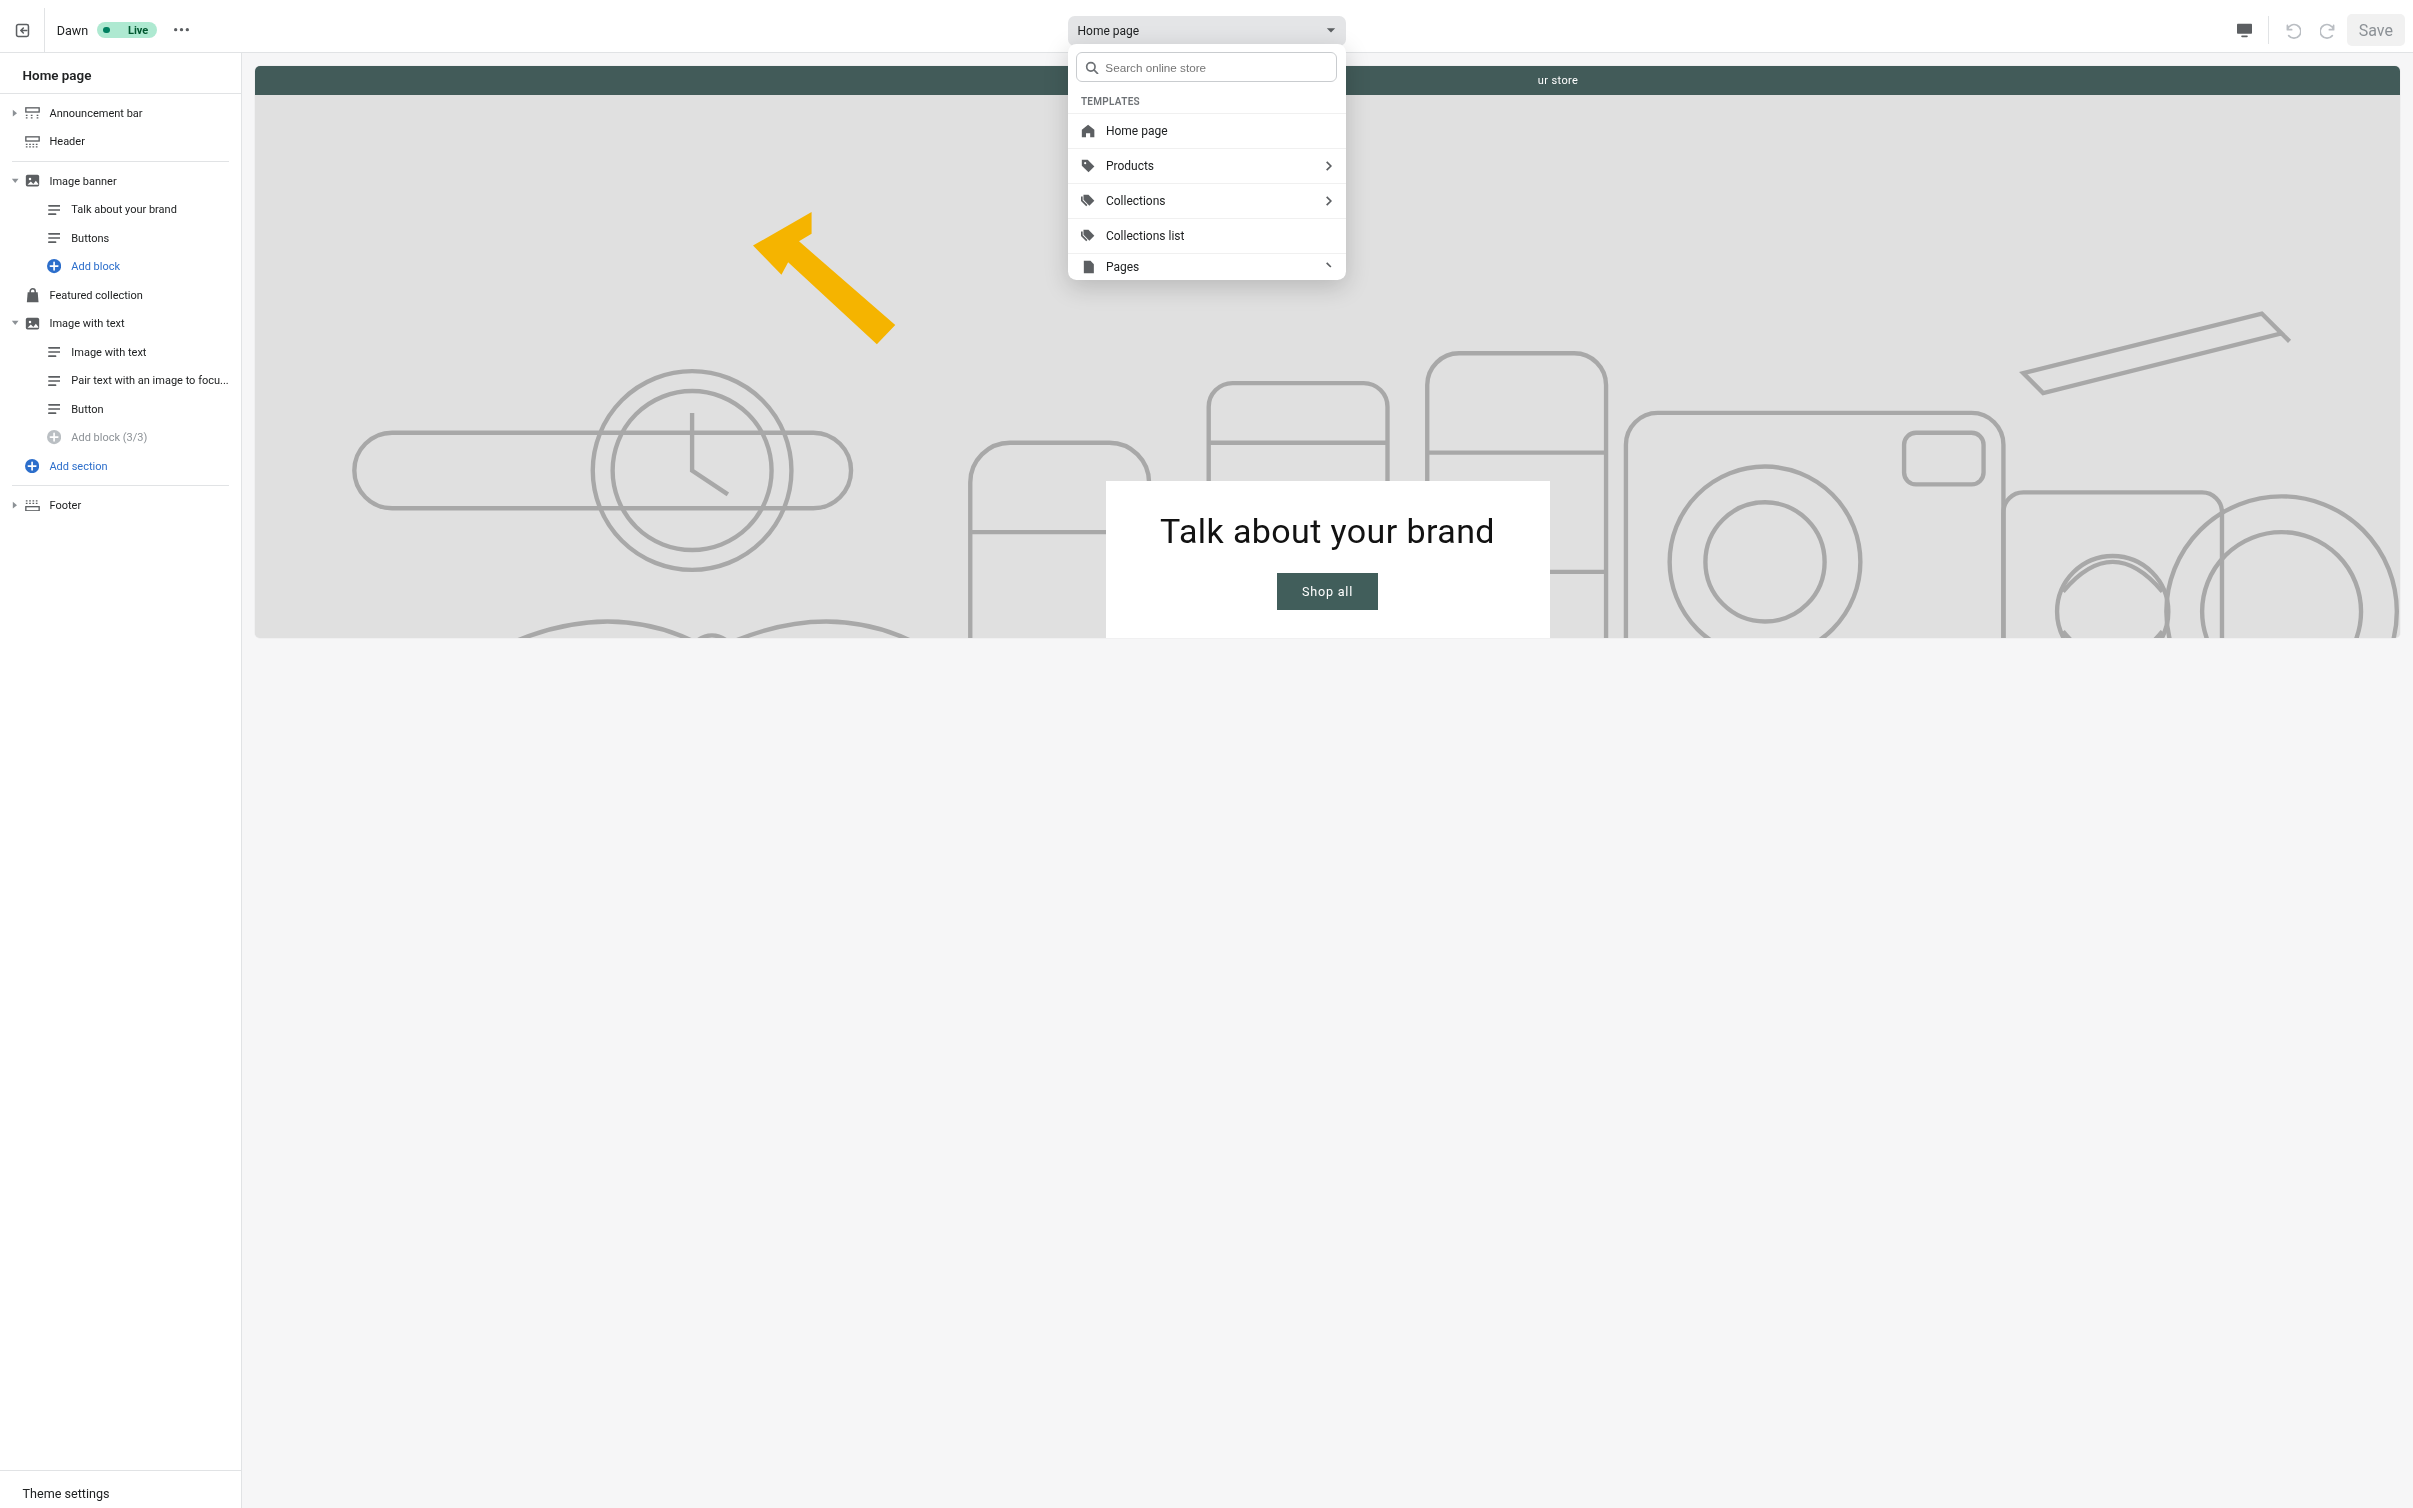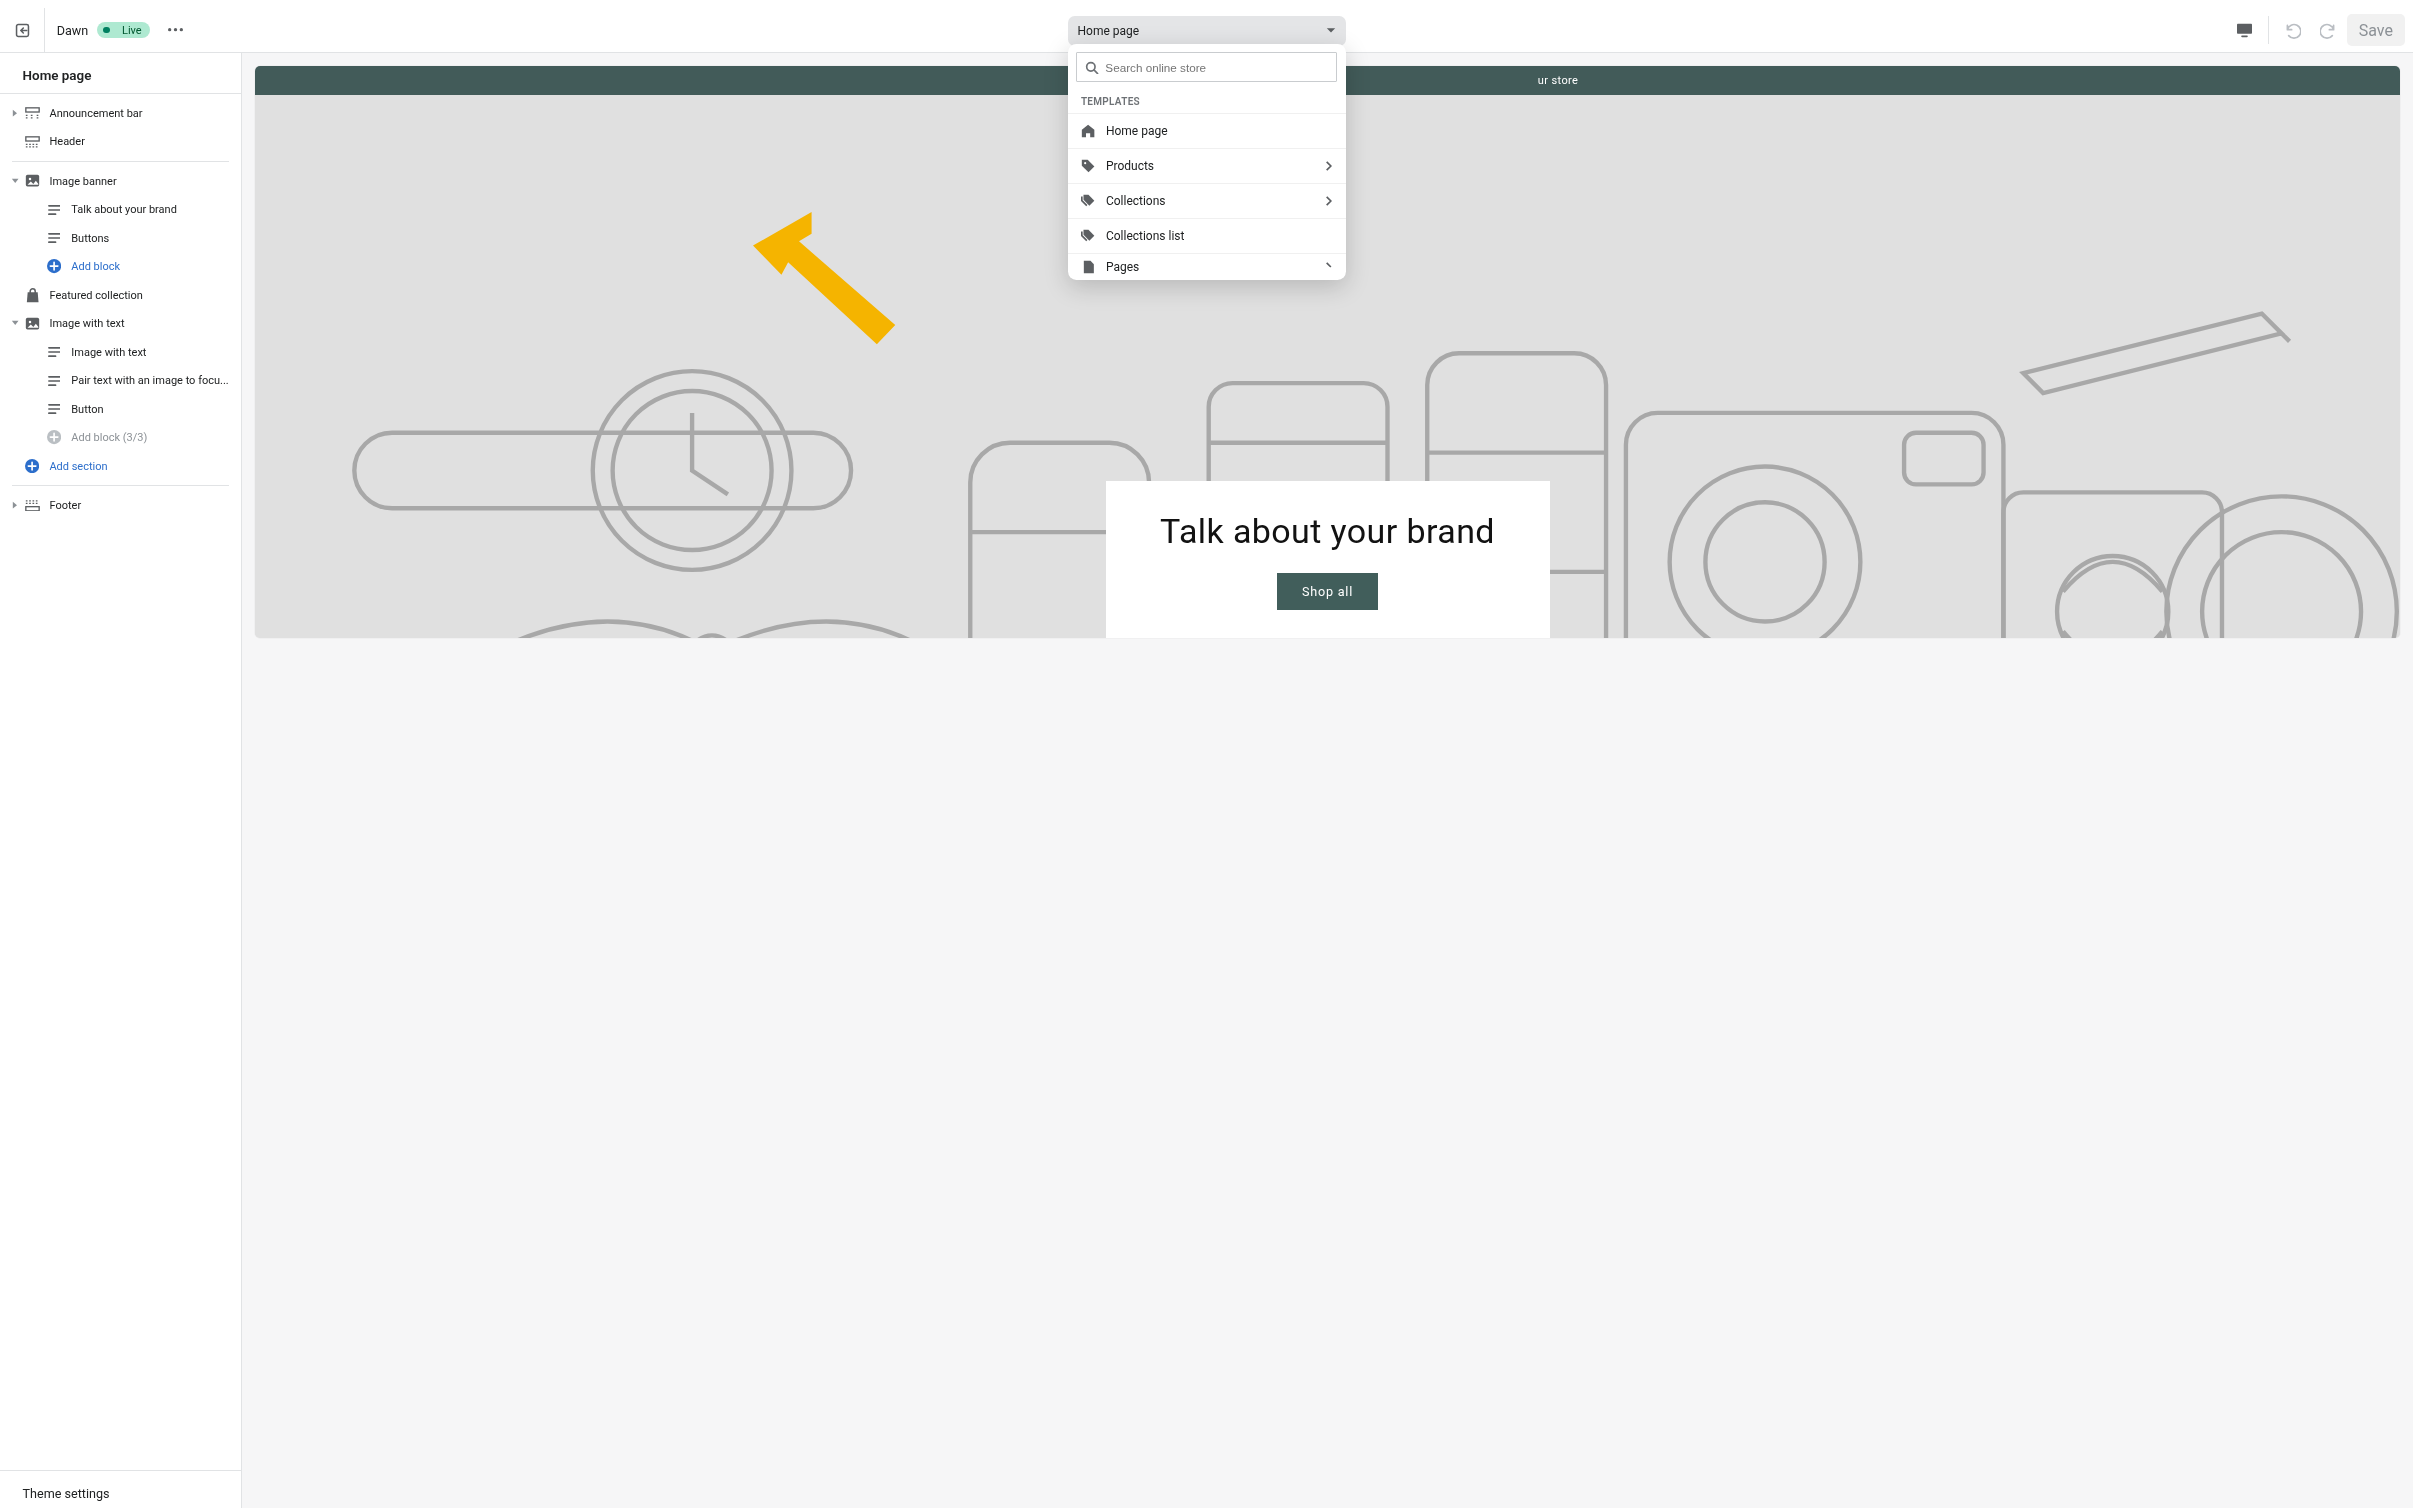--- a/index.html
+++ b/index.html
@@ -4,21 +4,21 @@
 <style>
   * { box-sizing: border-box; margin: 0; padding: 0; }
   html, body { width: 100%; height: 100%; font-family: -apple-system, BlinkMacSystemFont, "Segoe UI", Roboto, sans-serif; font-size: 11.7px; color: #202223; background: #fff; overflow: hidden; }
   svg { display: block; }
 
   
   .topbar { height: 45px; border-bottom: 0.8px solid #e1e3e5; display: flex; align-items: center; background: #fff; position: relative; z-index: 30; margin-top: 8px; }
   .tb-left { display: flex; align-items: center; flex: 1; }
   .tb-exit { width: 45px; height: 45px; border-right: 0.8px solid #e1e3e5; display: flex; align-items: center; justify-content: center; cursor: pointer; }
   .tb-theme { padding: 0 8.4px 0 11.7px; font-size: 12.6px; }
-  .tb-badge { background: #aee9d1; color: #00572f; border-radius: 9.2px; padding: 1.7px 8.4px 1.7px 6.7px; font-size: 11px; display: inline-flex; align-items: center; gap: 12px; font-weight: 400; }
+  .tb-badge { background: #aee9d1; color: #00572f; border-radius: 9.2px; padding: 1.7px 8.4px 1.7px 6.7px; font-size: 11px; display: inline-flex; align-items: center; gap: 18px; font-weight: 700; }
   .tb-badge .dot { width: 6.7px; height: 6.7px; border-radius: 50%; background: #008060; }
   .tb-more { margin-left: 11.7px; width: 27px; height: 27px; display: flex; align-items: center; justify-content: center; cursor: pointer; border-radius: 5px; }
   .tb-center { position: absolute; left: 50%; transform: translateX(-50%); top: 7.5px; }
   .page-selector { width: 278px; height: 30px; background: #e4e5e7; border-radius: 6.7px; display: flex; align-items: center; padding: 0 10px; cursor: pointer; font-size: 12px; justify-content: space-between; }
   .tb-right { display: flex; align-items: center; gap: 1.7px; padding-right: 8.4px; }
   .tb-icon-btn { width: 34px; height: 30px; display: flex; align-items: center; justify-content: center; cursor: pointer; border-radius: 5px; color: #5c5f62; }
   .tb-divider { width: 0.8px; height: 28.5px; background: #e1e3e5; margin: 0 5px; }
   .tb-save { background: #f1f1f1; color: #8c9196; padding: 6.7px 11.7px; border-radius: 5px; font-size: 16px; cursor: default; }
 
   
@@ -49,21 +49,21 @@
   .site-icons { display: flex; gap: 23.5px; color: #121212; }
   .banner { height: 543px; background: #e0e0e0; position: relative; overflow: hidden; }
   .banner-illus { position: absolute; inset: 0; }
   .banner-card { position: absolute; left: 50%; transform: translateX(-50%); bottom: 0; width: 444px; background: #fff; padding: 30px 25px 28.5px; text-align: center; }
   .banner-card h1 { font-size: 34px; font-weight: 400; color: #121212; margin-bottom: 22px; letter-spacing: 0.4px; }
   .banner-btn { display: inline-block; background: #415e5b; color: #fff; padding: 11px 25px; font-size: 12.6px; letter-spacing: 0.8px; cursor: pointer; }
 
   
   .popover { position: absolute; top: 44px; left: 50%; transform: translateX(-50%); width: 278px; background: #fff; border-radius: 8.4px; box-shadow: 0 6.7px 25px rgba(0,0,0,0.18); z-index: 50; padding: 8.4px 0 0; overflow: hidden; }
   .pop-search { margin: 0 8.4px 1.7px; }
-  .pop-search-box { display: flex; align-items: center; height: 30px; border: 0.8px solid #c9cccf; border-radius: 1px; padding: 0 8.4px; gap: 6.7px; color: #6d7175; }
+  .pop-search-box { display: flex; align-items: center; height: 30px; border: 0.8px solid #c9cccf; border-radius: 6px; padding: 0 8.4px; gap: 6.7px; color: #6d7175; }
   .pop-search-box input { border: none; outline: none; flex: 1; font-size: 11.7px; color: #202223; background: transparent; }
   .pop-header { font-size: 10px; color: #6d7175; font-weight: 600; padding: 11.7px 13.4px 6.7px; letter-spacing: 0.3px; }
   .pop-item { display: flex; align-items: center; height: 35px; padding: 0 13.4px; cursor: pointer; gap: 10px; font-size: 12px; border-top: 0.8px solid #f0f0f0; }
   .pop-item:first-of-type { border-top: 0.8px solid #e1e3e5; }
   .pop-item .chev { margin-left: auto; color: #5c5f62; }
   .pop-item-icon { width: 15px; display: flex; justify-content: center; color: #5c5f62; }
 
   
   .arrow-overlay { position: absolute; pointer-events: none; z-index: 40; }
 </style>

